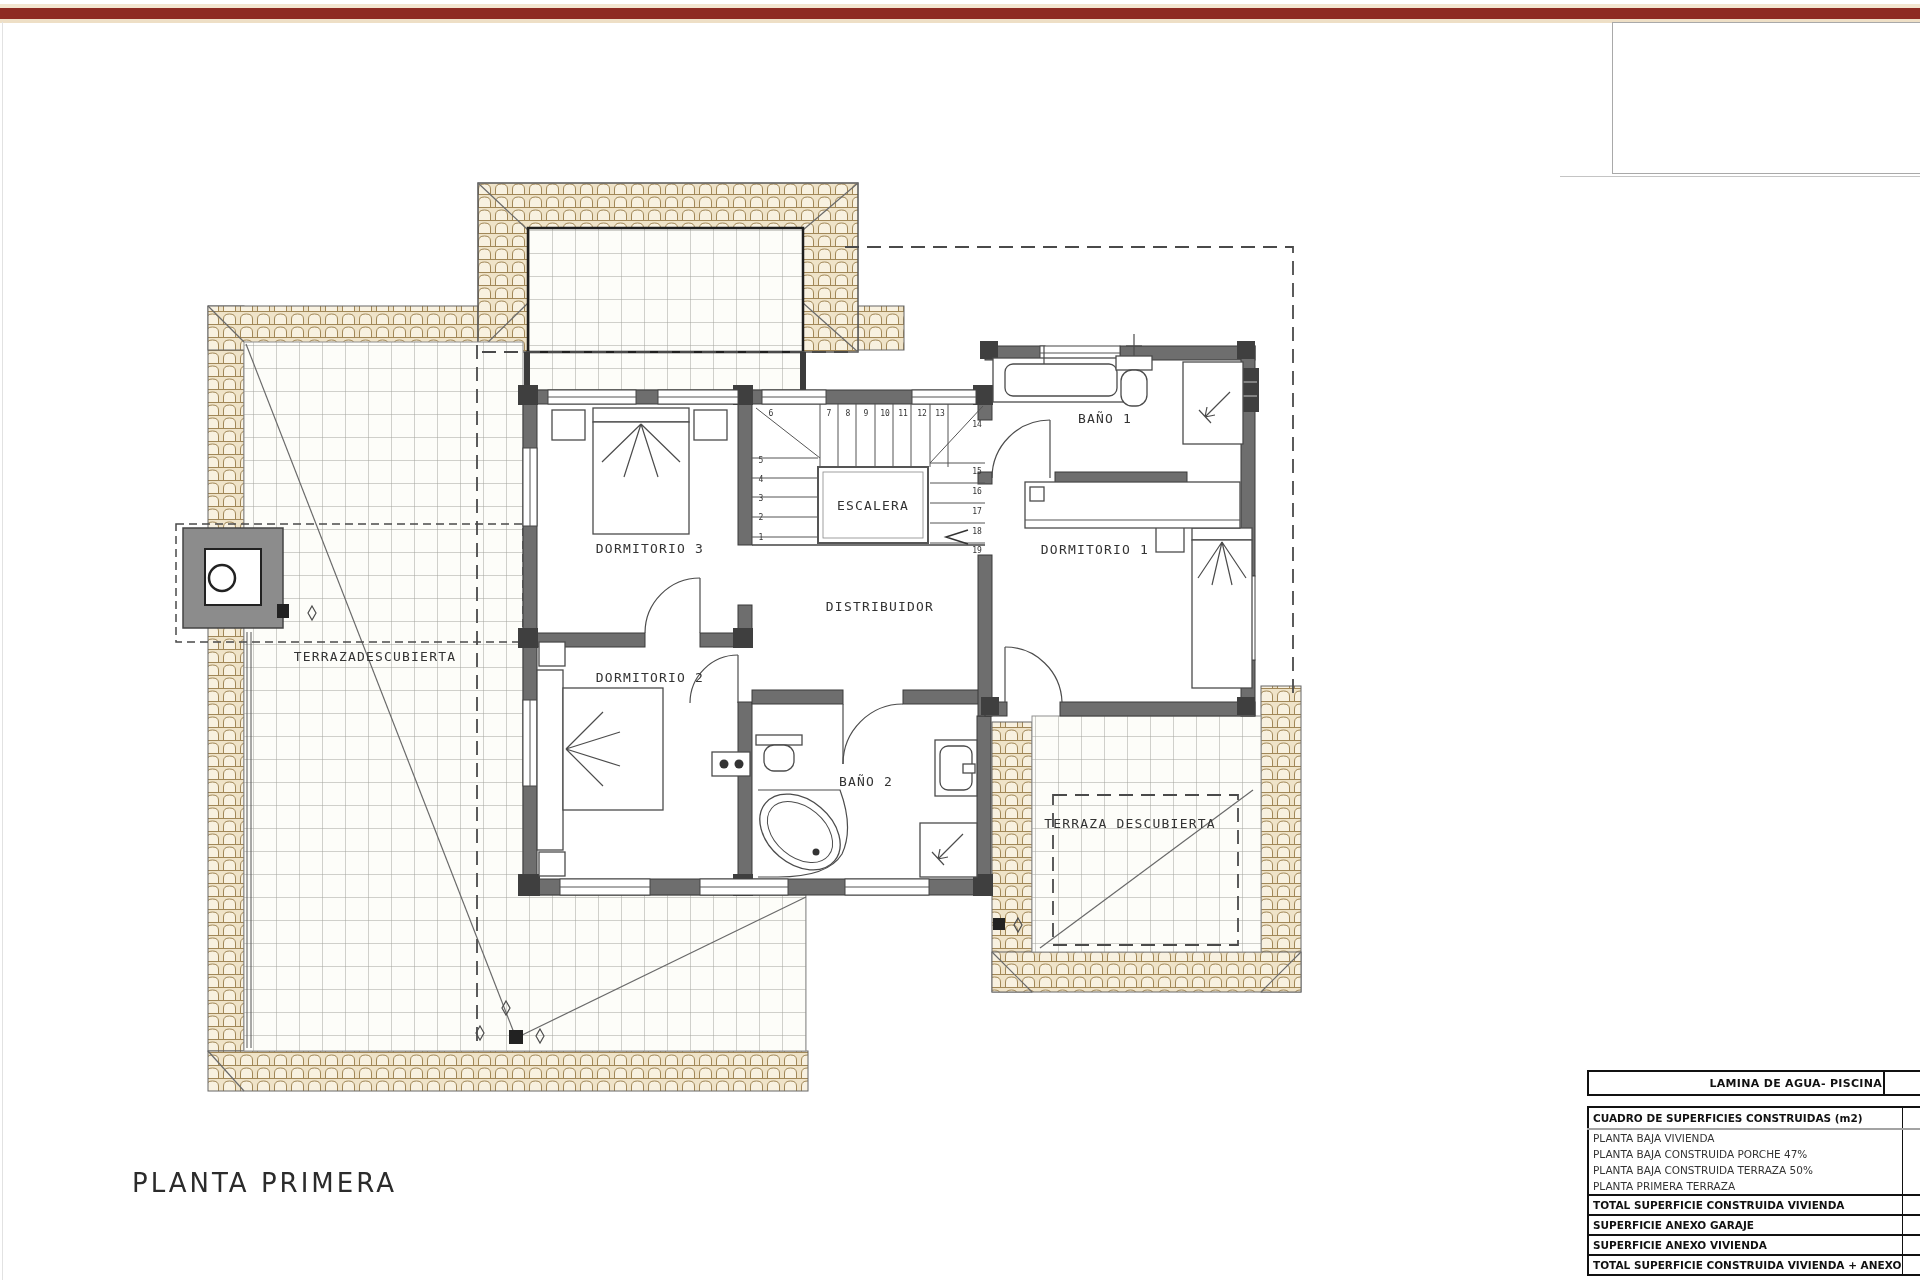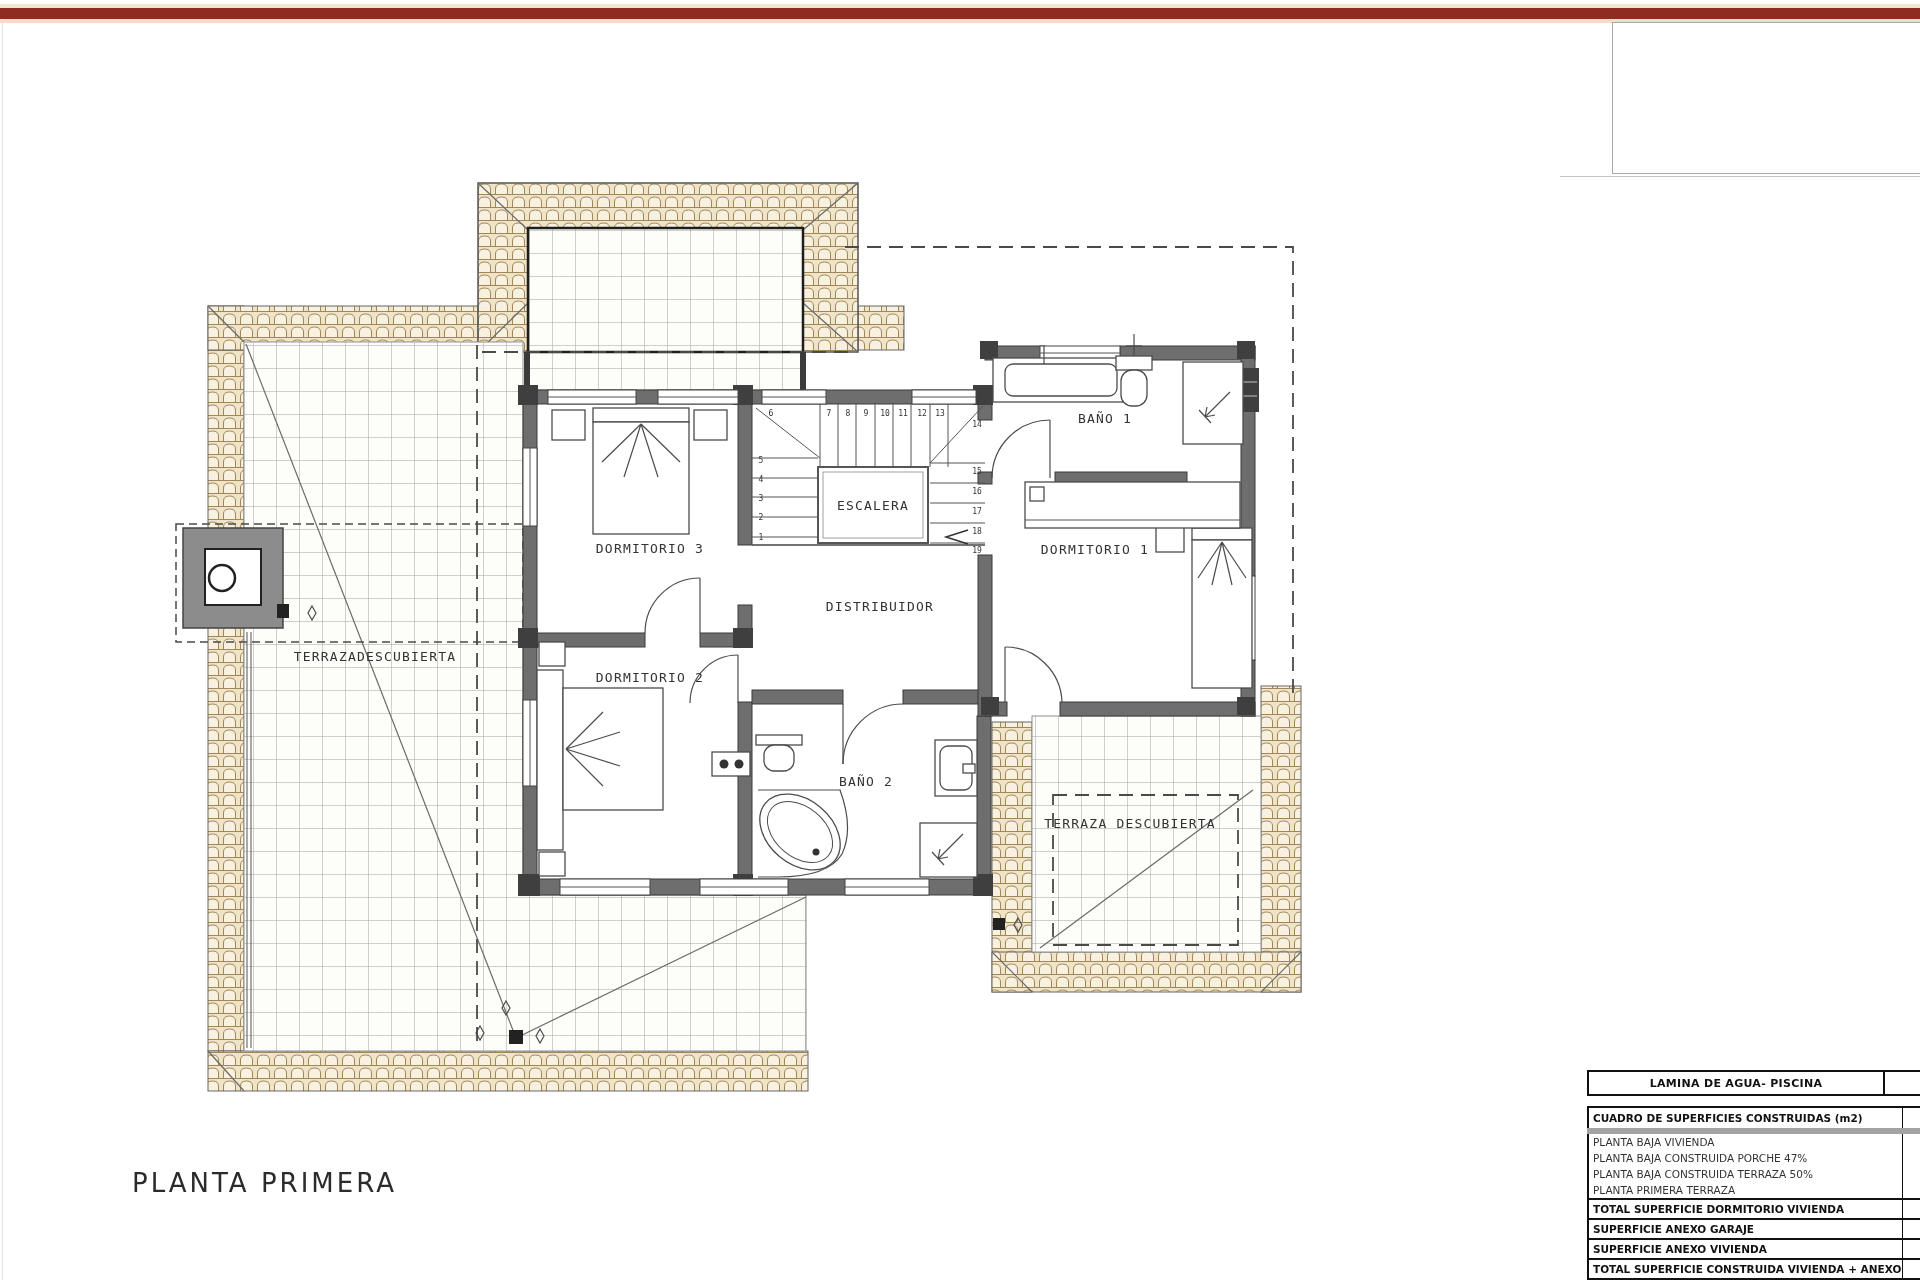--- a/index.html
+++ b/index.html
@@ -33,26 +33,26 @@
   
   .plan-title{
     position:absolute;left:132px;top:1168px;font-size:26px;letter-spacing:3px;
     color:#2b2b2b;font-family:"DejaVu Sans","Liberation Sans",sans-serif;
   }
   
   .tables{position:absolute;left:1587px;top:1070px;width:400px;color:#111;}
   table{border-collapse:collapse;table-layout:fixed;background:#fff;}
   .tblA{border:2px solid #111;width:340px;margin-bottom:10px;}
   .tblA td{height:20px;font-size:11px;font-weight:bold;text-align:center;letter-spacing:.3px;}
-  .tblA td.main{width:292px;}
+  .tblA td.main{width:292px;text-align:right;}
   .tblA td.val{width:46px;border-left:2px solid #111;}
   .tblB{border:2px solid #111;width:340px;}
   .tblB td{font-size:10.5px;padding:0 0 0 4px;overflow:hidden;white-space:nowrap;}
   .tblB td.val{width:22px;border-left:1.5px solid #111;padding:0;}
-  .tblB tr.h td{height:20px;font-weight:bold;border-bottom:6px solid #a3a3a3;}
+  .tblB tr.h td{height:20px;font-weight:bold;border-bottom:2px solid #a3a3a3;}
   .tblB tr.n td{height:16px;color:#333;margin-left:32px;}
   .tblB tr.b td{height:18px;font-weight:bold;border-top:2px solid #111;}
 </style>
 </head>
 <body>
 
 <div class="bar-halo-top"></div>
 <div class="bar-main"></div>
 <div class="bar-halo-bot"></div>
 <div class="sheet-left-line"></div>
@@ -354,21 +354,21 @@
         </tr>
     <tr class="n">
           <td>PLANTA BAJA CONSTRUIDA TERRAZA 50%</td>
           <td class="val"></td>
         </tr>
     <tr class="n">
           <td>PLANTA PRIMERA TERRAZA</td>
           <td class="val"></td>
         </tr>
     <tr class="b">
-          <td>TOTAL SUPERFICIE DORMITORIO VIVIENDA</td>
+          <td>TOTAL SUPERFICIE CONSTRUIDA VIVIENDA</td>
           <td class="val"></td>
         </tr>
     <tr class="b">
           <td>SUPERFICIE ANEXO GARAJE</td>
           <td class="val"></td>
         </tr>
     <tr class="b">
           <td>SUPERFICIE ANEXO VIVIENDA</td>
           <td class="val"></td>
         </tr>

